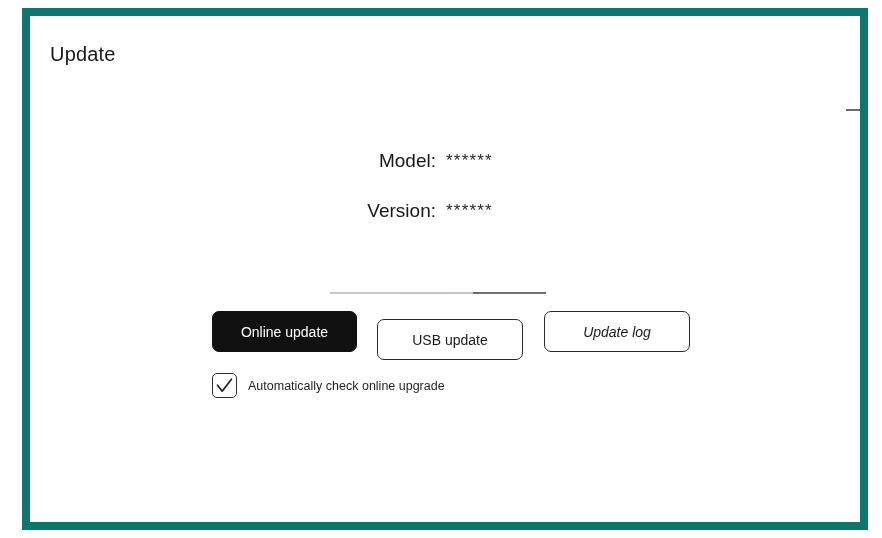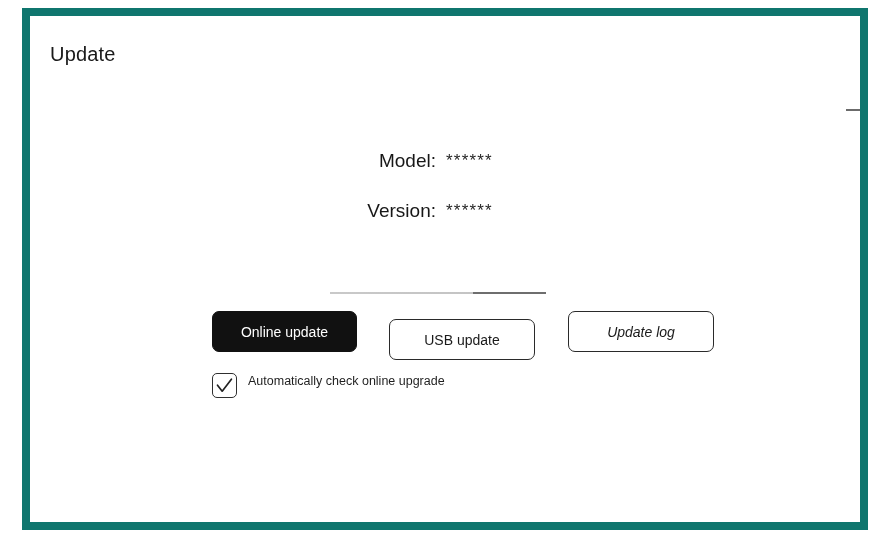--- a/index.html
+++ b/index.html
@@ -95,21 +95,20 @@
                 #6e6e6e 66%, #6e6e6e 100%);
   }
 
   
   .button-row {
     position: absolute;
     left: 182px;
     top: 295px;
     display: flex;
     align-items: flex-start;
-    gap: 12px;
   }
   .btn {
     box-sizing: border-box;
     height: 41px;
     display: flex;
     align-items: center;
     justify-content: center;
     border-radius: 7px;
     font-size: 14px;
     line-height: 18px;
@@ -131,20 +130,21 @@
   }
   .btn-gap-1 { margin-left: 20px; margin-top: 8px; }
   .btn-gap-2 { margin-left: 21px; font-style: italic; }
 
   
   .check-row {
     position: absolute;
     left: 182px;
     top: 357px;
     display: flex;
+    align-items: center;
     cursor: pointer;
     user-select: none;
   }
   .checkbox {
     box-sizing: border-box;
     width: 25px;
     height: 25px;
     border: 1.5px solid #2f2f2f;
     border-radius: 5px;
     background: #ffffff;

